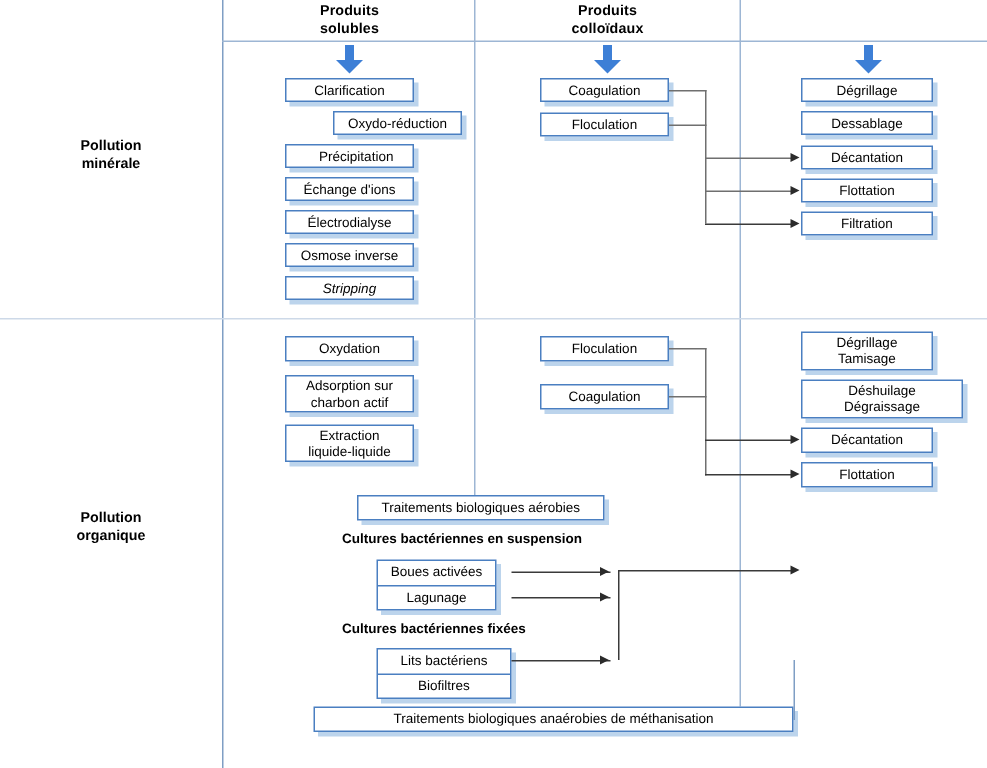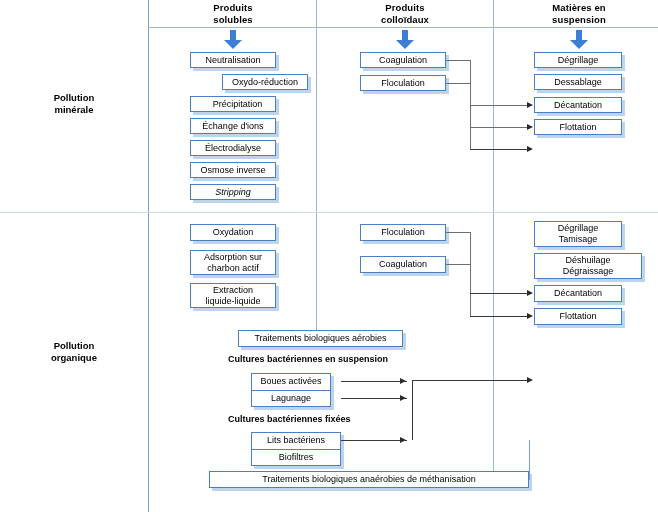--- a/index.html
+++ b/index.html
@@ -167,24 +167,20 @@
   <div class="hline faint" style="left:0px; top:212px; width:658px;"></div>
 
   <div class="col-head" style="left:173px; top:2px; width:120px;">
     <div>Produits</div>
     <div>solubles</div>
   </div>
   <div class="col-head" style="left:345px; top:2px; width:120px;">
     <div>Produits</div>
     <div>colloïdaux</div>
   </div>
-  <div class="col-head" style="left:519px; top:2px; width:120px;">
-    <div>Matières en</div>
-    <div>suspension</div>
-  </div>
 
   <div class="row-label" style="left:14px; top:92px; width:120px;">
     <div>Pollution</div>
     <div>minérale</div>
   </div>
   <div class="row-label" style="left:14px; top:340px; width:120px;">
     <div>Pollution</div>
     <div>organique</div>
   </div>
 
@@ -195,21 +191,21 @@
   <div class="arrow-down" style="left:396px; top:30px; height:19px;">
     <div class="shaft"></div>
     <div class="head"></div>
   </div>
   <div class="arrow-down" style="left:570px; top:30px; height:19px;">
     <div class="shaft"></div>
     <div class="head"></div>
   </div>
 
   <div class="box" style="left:190px; top:52px; width:86px; height:16px;">
-      <span>Neutralisation</span>
+      <span>Clarification</span>
     </div>
   <div class="box" style="left:190px; top:74px; width:86px; height:16px;margin-left:32px;">
       <span>Oxydo-réduction</span>
     </div>
   <div class="box" style="left:190px; top:96px; width:86px; height:16px;padding-left:12px;">
       <span>Précipitation</span>
     </div>
   <div class="box" style="left:190px; top:118px; width:86px; height:16px;">
       <span>Échange d'ions</span>
     </div>
@@ -234,20 +230,23 @@
       <span>Dégrillage</span>
     </div>
   <div class="box" style="left:534px; top:74px; width:88px; height:16px;">
       <span>Dessablage</span>
     </div>
   <div class="box" style="left:534px; top:97px; width:88px; height:16px;">
       <span>Décantation</span>
     </div>
   <div class="box" style="left:534px; top:119px; width:88px; height:16px;">
       <span>Flottation</span>
+    </div>
+  <div class="box" style="left:534px; top:141px; width:88px; height:16px;">
+      <span>Filtration</span>
     </div>
 
   <div class="conn-h grey" style="left:446px; top:60px; width:25px;"></div>
   <div class="conn-h grey" style="left:446px; top:83px; width:25px;"></div>
   <div class="conn-v grey" style="left:470px; top:60px; height:89px;"></div>
   <div class="conn-h grey" style="left:470px; top:105px; width:58px;"></div>
   <div class="conn-h grey" style="left:470px; top:127px; width:58px;"></div>
   <div class="conn-h" style="left:470px; top:149px; width:58px;"></div>
   <div class="arrow-r" style="left:527px; top:101.5px;"></div>
   <div class="arrow-r" style="left:527px; top:123.5px;"></div>

